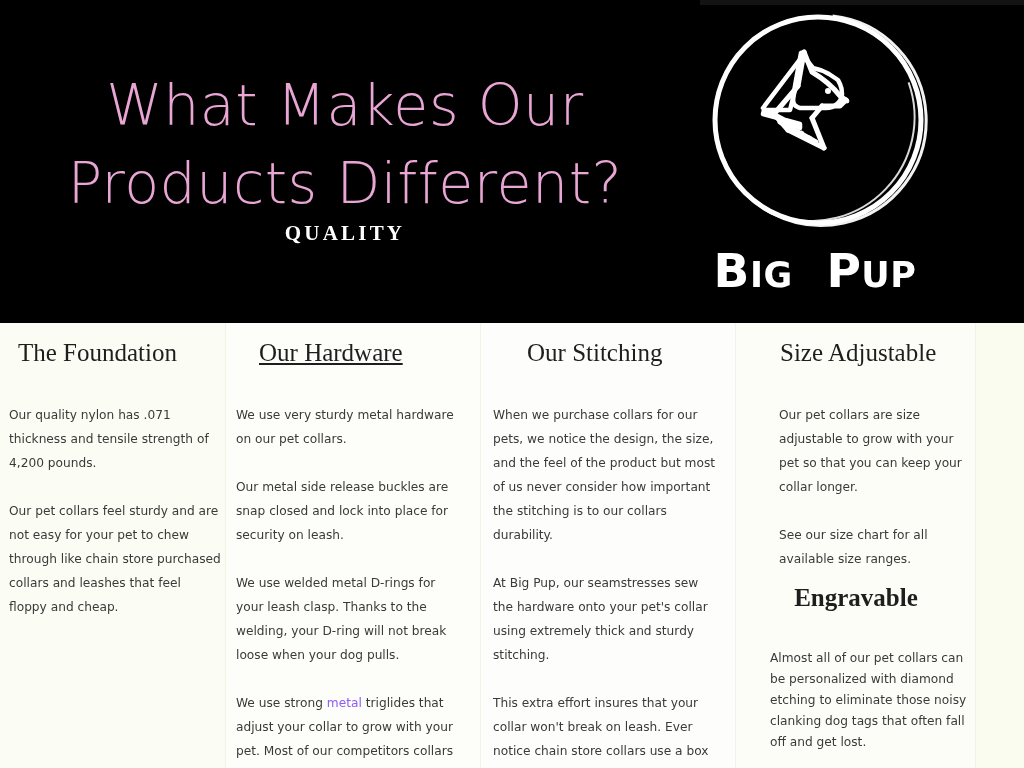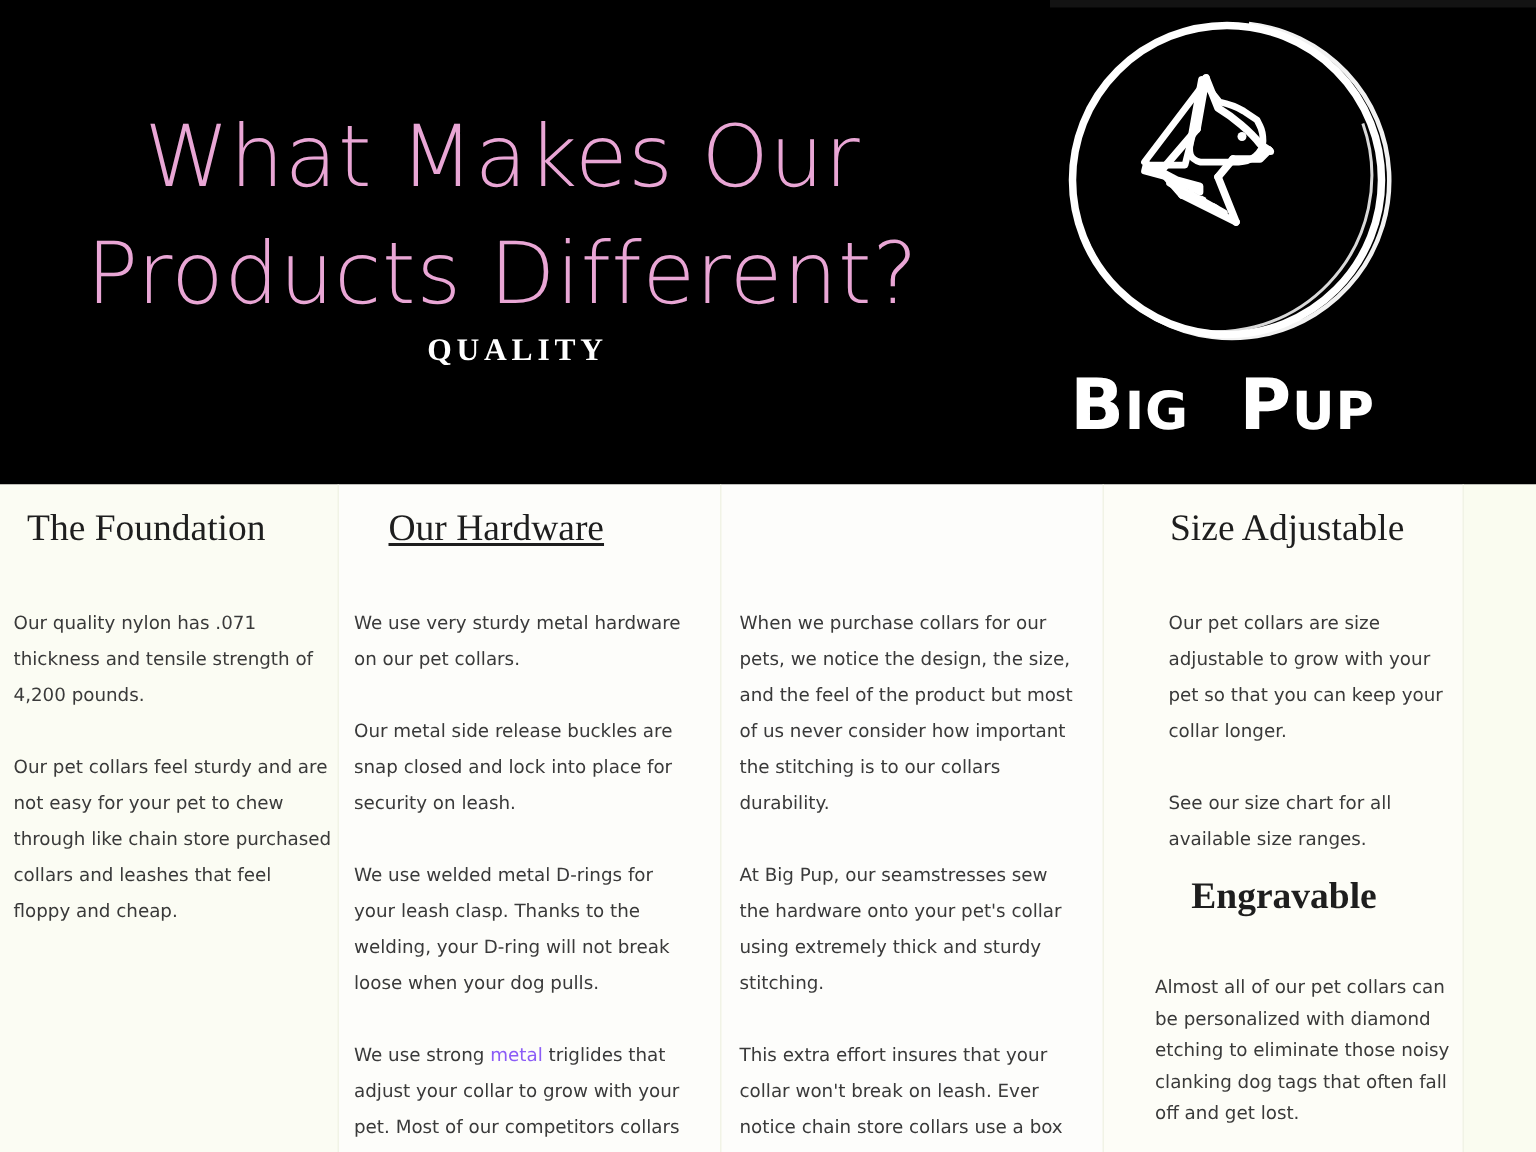--- a/index.html
+++ b/index.html
@@ -32,20 +32,21 @@
     position: absolute;
     left: 700px; top: 0;
     width: 324px; height: 5px;
     background: #131313;
   }
   .headline-wrap {
     position: absolute;
     left: 0; top: 66px;
     width: 670px;
     text-align: center;
+    padding-left: 10px;
   }
   .headline {
     font-family: "DejaVu Sans", sans-serif;
     font-weight: 300;
     font-size: 57px;
     line-height: 78px;
     color: #e9a6d5;
     letter-spacing: 0.5px;
     margin: 0;
     white-space: nowrap;
@@ -277,20 +278,21 @@
     </div>
 
     <h2 class="col-title" style="left:259px; top:15px;text-decoration:underline;">Our Hardware</h2>
     <div class="col-body" style="left:236px; top:80px; width:228px;">
       <p>We use very sturdy metal hardware on our pet collars.</p>
       <p>Our metal side release buckles are snap closed and lock into place for security on leash.</p>
       <p>We use welded metal D-rings for your leash clasp. Thanks to the welding, your D-ring will not break loose when your dog pulls.</p>
       <p><span>We use strong </span><b>metal</b><span> triglides that adjust your collar to grow with your pet. Most of our competitors collars are made with cheap plastic triglides.</span></p>
     </div>
 
+    <h2 class="col-title" style="left:527px; top:15px;">Our Stitching</h2>
     <div class="col-body" style="left:493px; top:80px; width:228px;">
       <p>When we purchase collars for our pets, we notice the design, the size, and the feel of the product but most of us never consider how important the stitching is to our collars durability.</p>
       <p>At Big Pup, our seamstresses sew the hardware onto your pet's collar using extremely thick and sturdy stitching.</p>
       <p>This extra effort insures that your collar won't break on leash.  Ever notice chain store collars use a box stitch with just 4 rows?</p>
 
     </div>
 
     <h2 class="col-title" style="left:780px; top:15px;">Size Adjustable</h2>
     <div class="col-body" style="left:779px; top:80px; width:190px;">
       <p>Our pet collars are size adjustable to grow with your pet so that you can keep your collar longer.</p>

